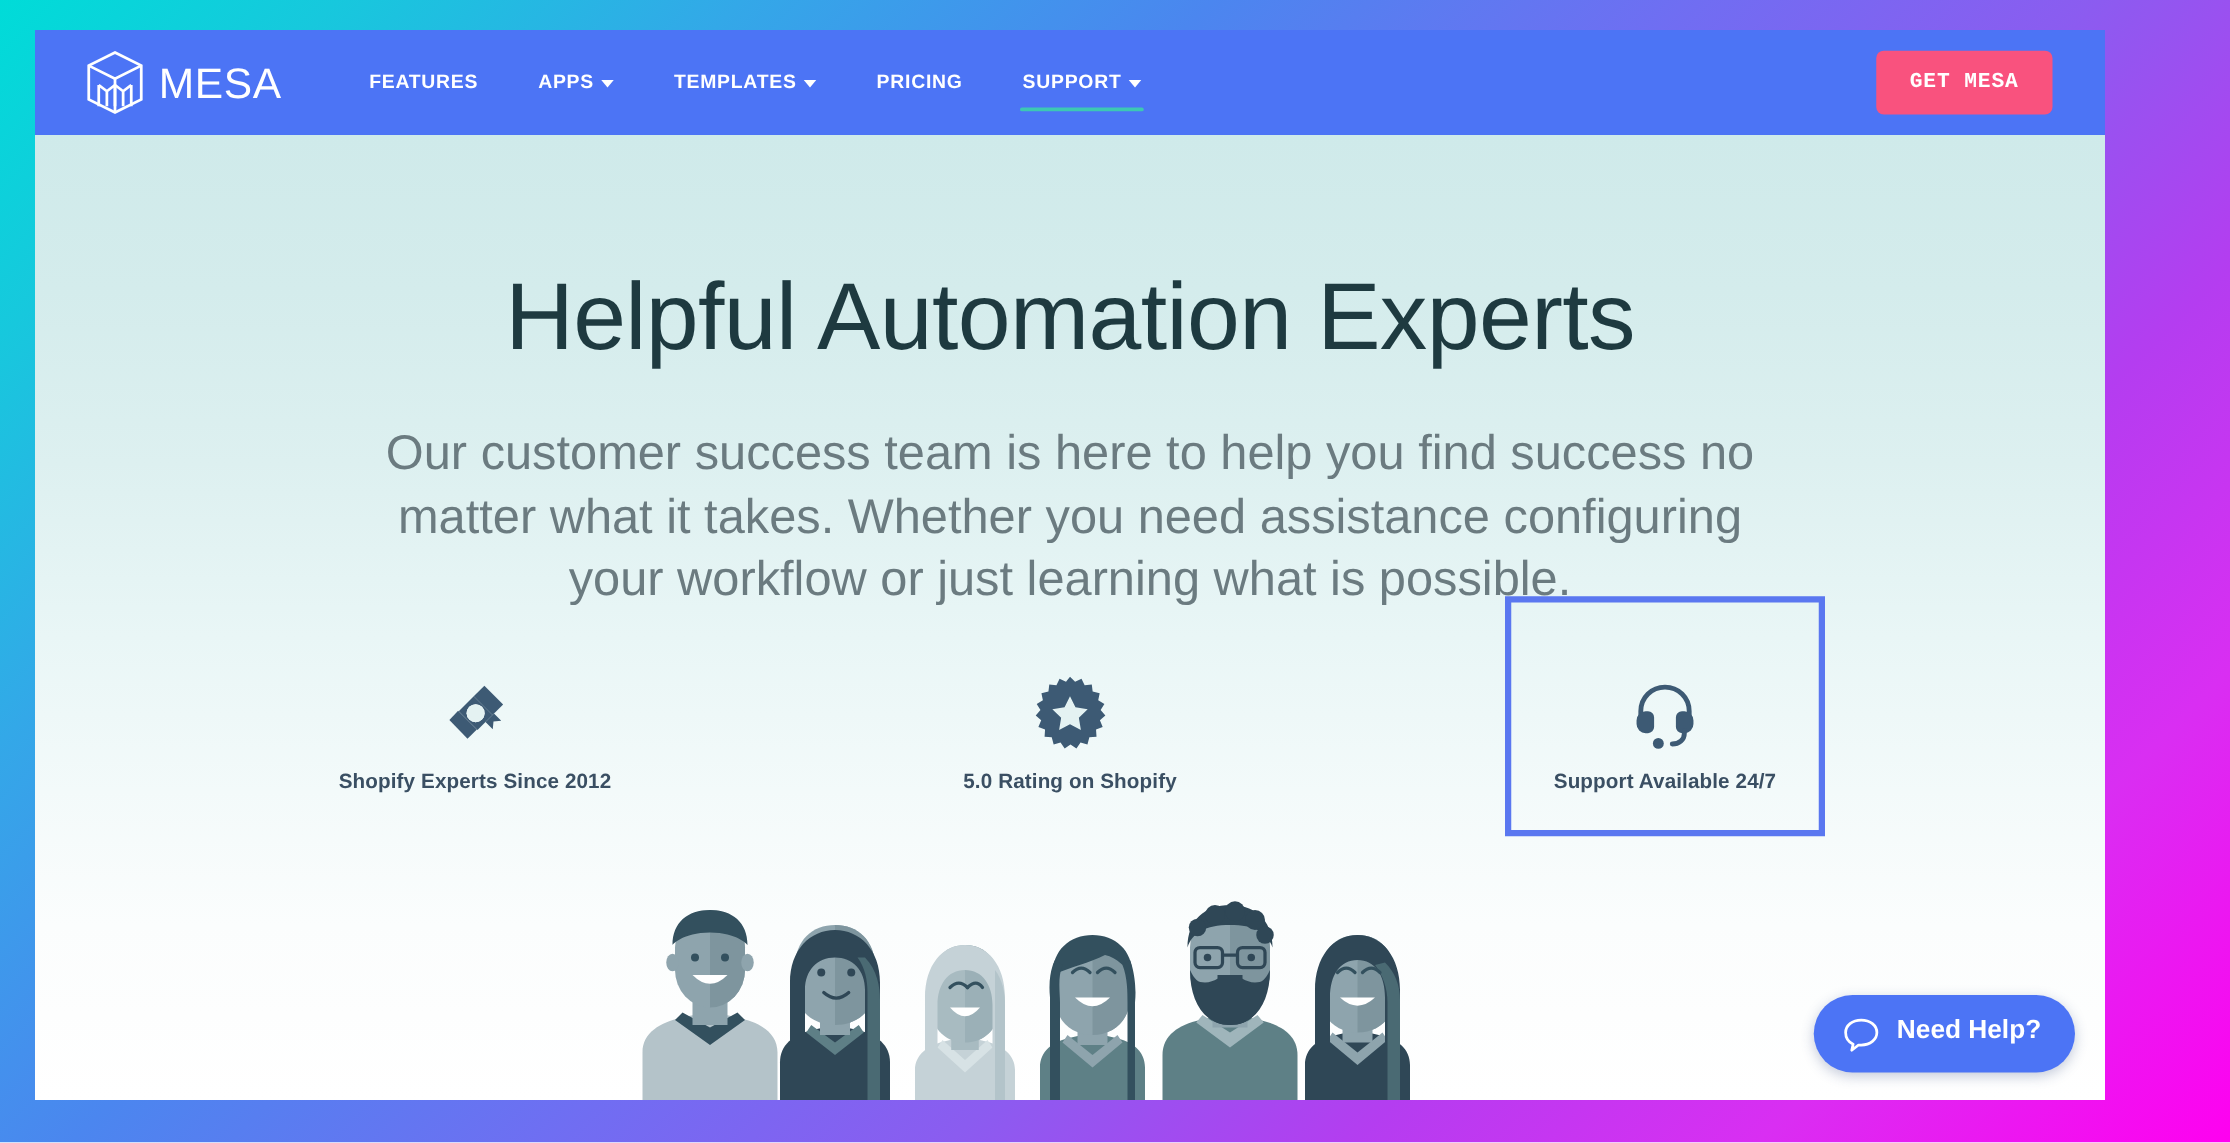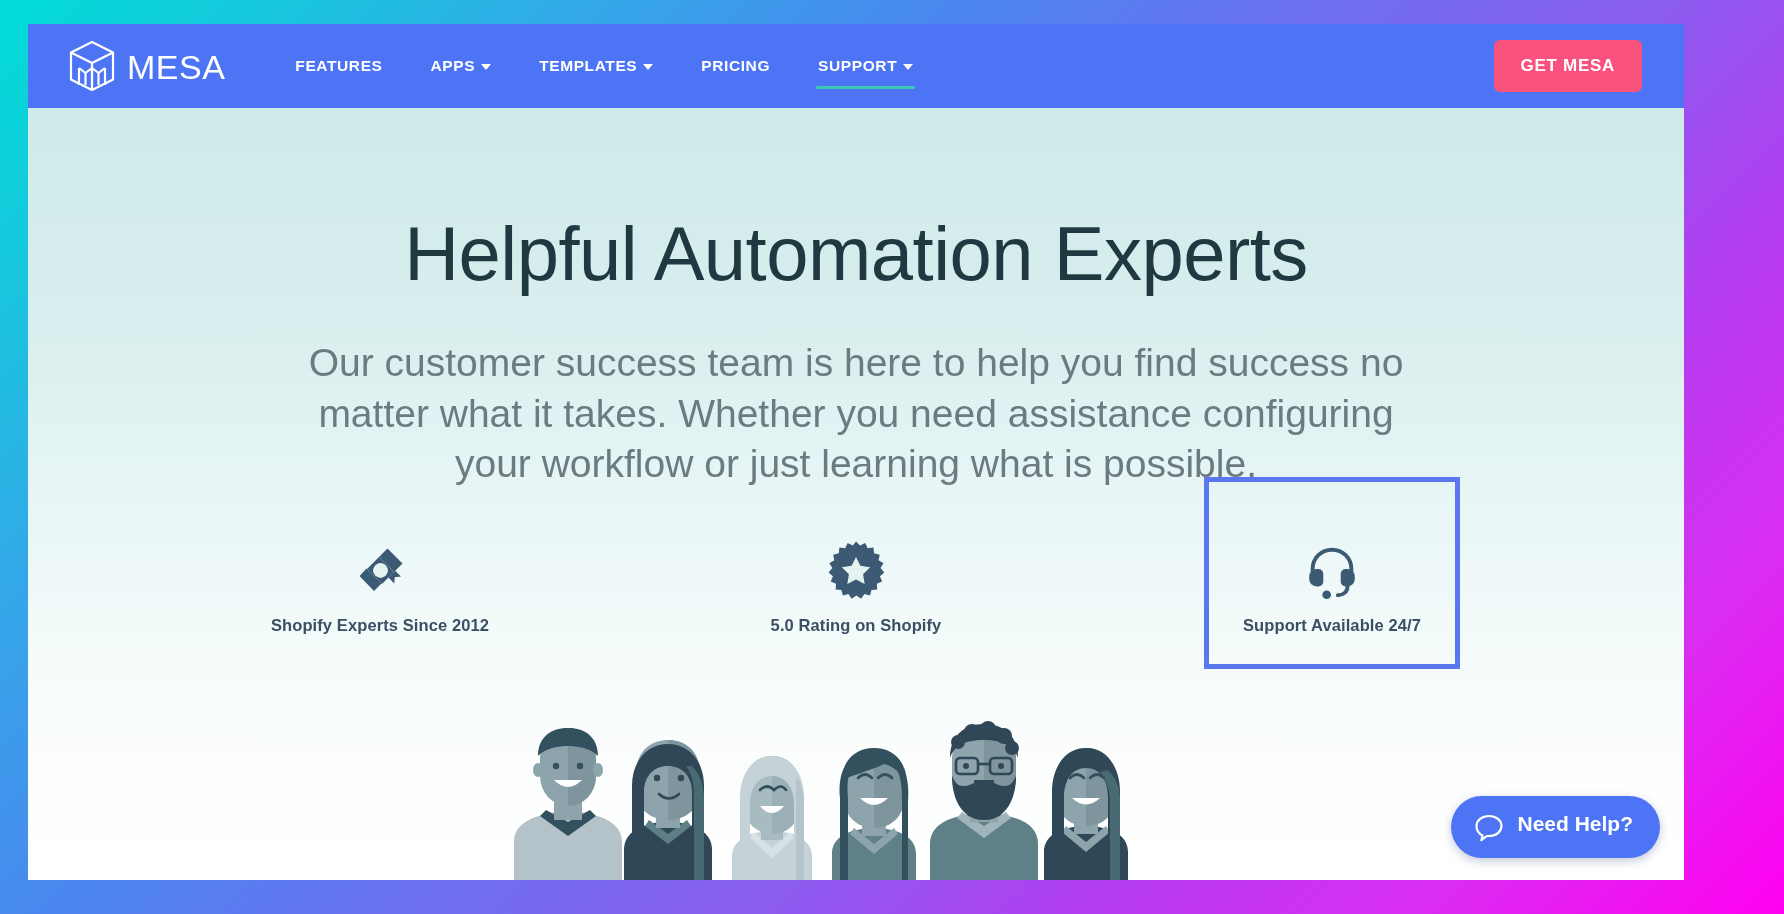--- a/index.html
+++ b/index.html
@@ -117,21 +117,21 @@
     transform: translateY(-50%);
     background: #f9527e;
     color: #ffffff;
     font-size: 17px;
     font-weight: 700;
     letter-spacing: 0.7px;
     padding: 16px 27px;
     border: none;
     border-radius: 6px;
     cursor: pointer;
-    font-family: Liberation Sans, sans-serif;
+    font-family: Liberation Mono, monospace;
   }
 
   
   .hero {
     position: relative;
     height: 772px;
     background: linear-gradient(to bottom,
        #cfeaea 0%,
        #d4ecec 16%,
        #ddf0f0 34%,

